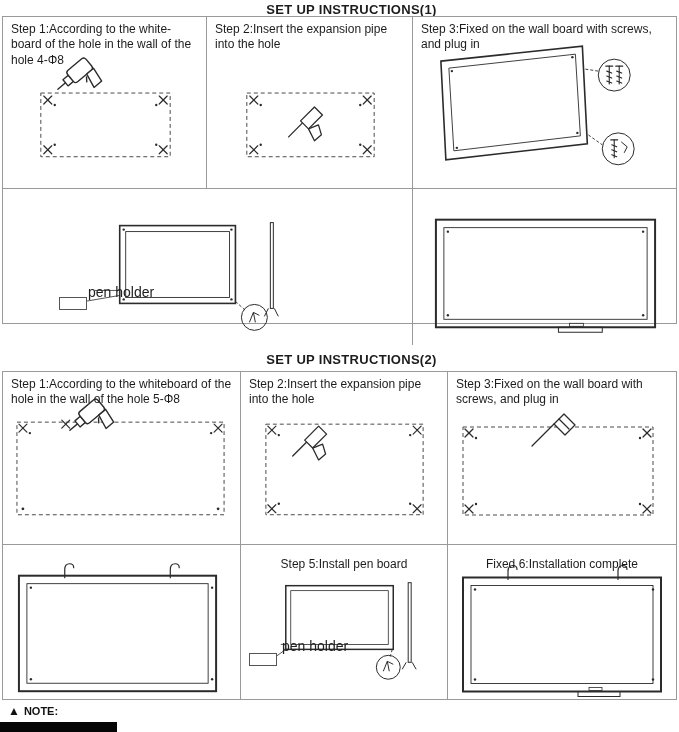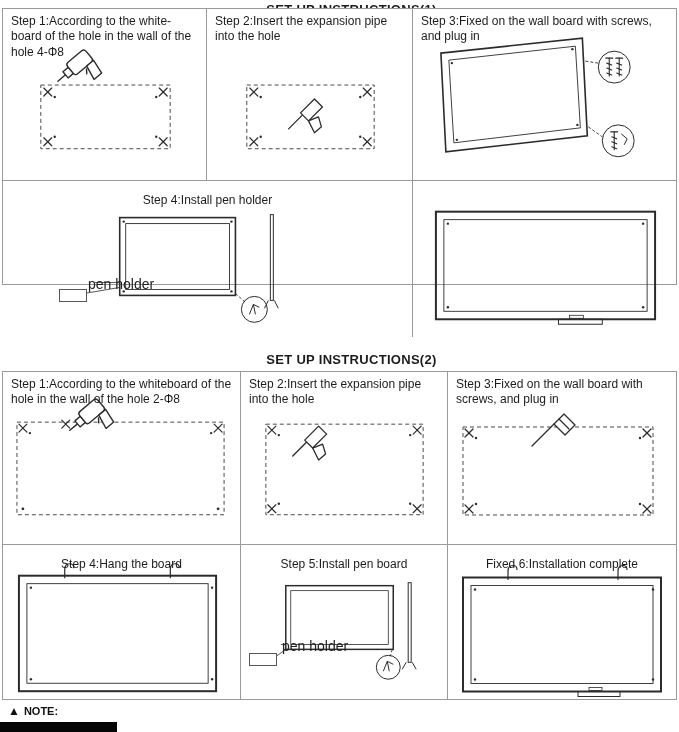--- a/index.html
+++ b/index.html
@@ -7,21 +7,21 @@
     position:relative;width:679px;height:732px;background:#fff;overflow:hidden;
     font-family:"Liberation Sans","DejaVu Sans",sans-serif;color:#1c1c1c;
   }
   .sec-title{
     position:absolute;left:12px;width:100%;text-align:center;
     font-size:13px;font-weight:700;letter-spacing:.3px;
   }
   #title1{top:2px;}
   #title2{top:352px;}
   .grid{position:absolute;left:2px;width:675px;border:1px solid #9a9a9a;box-sizing:border-box;background:#fff;}
-  #grid1{top:8px;height:277px;}
+  #grid1{top:16px;height:308px;}
   #grid2{top:371px;height:329px;}
   .row{display:flex;box-sizing:border-box;}
   .row.rb{border-bottom:1px solid #9a9a9a;}
   .cell{
     position:relative;box-sizing:border-box;border-right:1px solid #9a9a9a;
     overflow:hidden;flex:0 0 auto;
   }
   .cell.last{border-right:none;flex:1 1 auto;}
   .cap{font-size:12px;line-height:1.28;padding:5px 8px 0 8px;position:relative;z-index:2;}
   .cap-c{font-size:12px;line-height:1.28;padding:12px 6px 0 6px;text-align:center;position:relative;z-index:2;}
@@ -137,21 +137,20 @@
           <circle class="ln" stroke-width="1" cx="206" cy="132" r="16"></circle>
           <use href="#sym-screw" x="202" y="132"></use>
           <path class="ln" stroke-width="1" d="M209,125 l6,5 l-3,6"></path>
         </svg>
       </div>
     </div>
 
     <div class="row" style="height:156px;">
 
       <div class="cell" style="width:410px;">
-        <div class="cap-c">Step 4:Install pen holder</div>
         <svg class="illus" viewBox="0 0 410 155">
           <rect class="ln" stroke-width="1.6" x="117" y="36" width="116" height="78"></rect>
           <rect class="ln" stroke-width=".9" x="123" y="42" width="104" height="66"></rect>
           <circle class="dot" cx="121" cy="40" r="1.2"></circle>
             <circle class="dot" cx="229" cy="40" r="1.2"></circle>
           <circle class="dot" cx="121" cy="110" r="1.2"></circle>
             <circle class="dot" cx="229" cy="110" r="1.2"></circle>
           <rect class="ln" stroke-width="1" x="268" y="33" width="3" height="86"></rect>
           <path class="ln" stroke-width="1" d="M266,119 L262,127 M272,119 L276,127"></path>
           <path class="lead" d="M233,112 L243,121"></path>
@@ -178,21 +177,21 @@
       </div>
     </div>
   </div>
 
   <div class="sec-title" id="title2">SET UP INSTRUCTIONS(2)</div>
 
   <div class="grid" id="grid2">
     <div class="row rb" style="height:173px;">
 
       <div class="cell" style="width:238px;">
-        <div class="cap">Step 1:According to the whiteboard of the hole in the wall of the hole 2-Φ8</div>
+        <div class="cap">Step 1:According to the whiteboard of the hole in the wall of the hole 5-Φ8</div>
         <svg class="illus" viewBox="0 0 238 172">
           <rect class="dash" x="14" y="50" width="208" height="93"></rect>
           <use href="#sym-cross" x="20" y="56"></use>
           <use href="#sym-cross" x="216" y="56"></use>
           <use href="#sym-cross" x="63" y="52"></use>
           <circle class="dot" cx="27" cy="61" r="1.2"></circle>
             <circle class="dot" cx="209" cy="61" r="1.2"></circle>
           <circle class="dot" cx="20" cy="137" r="1.4"></circle>
             <circle class="dot" cx="216" cy="137" r="1.4"></circle>
           <use href="#sym-drill" transform="translate(84,44) rotate(-40)"></use>
@@ -228,21 +227,20 @@
           <circle class="dot" cx="28" cy="132" r="1.2"></circle>
             <circle class="dot" cx="192" cy="132" r="1.2"></circle>
           <use href="#sym-screwdriver" transform="translate(108,50)"></use>
         </svg>
       </div>
     </div>
 
     <div class="row" style="height:154px;">
 
       <div class="cell" style="width:238px;">
-        <div class="cap-c">Step 4:Hang the board</div>
         <svg class="illus" viewBox="0 0 238 153">
           <use href="#sym-hook" transform="translate(62,24)"></use>
           <use href="#sym-hook" transform="translate(168,24)"></use>
           <rect class="ln" stroke-width="2" x="16" y="30" width="198" height="116"></rect>
           <rect class="ln" stroke-width=".9" x="24" y="38" width="182" height="100"></rect>
           <circle class="dot" cx="28" cy="42" r="1.2"></circle>
             <circle class="dot" cx="210" cy="42" r="1.2"></circle>
           <circle class="dot" cx="28" cy="134" r="1.2"></circle>
             <circle class="dot" cx="210" cy="134" r="1.2"></circle>
         </svg>

